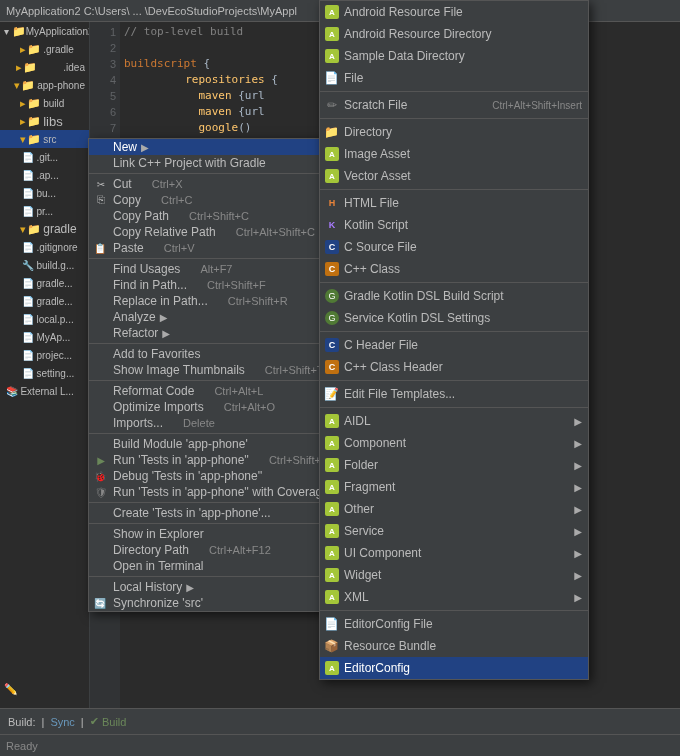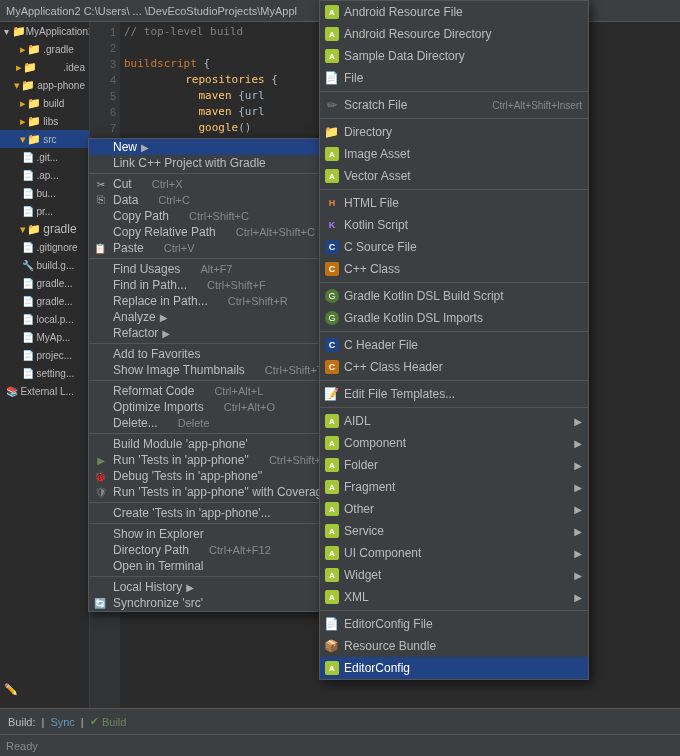--- a/index.html
+++ b/index.html
@@ -333,21 +333,21 @@
   <div class="tree-item">
     <span style="display:inline-block;width:16px"></span>
     <span style="color:#daa520;">▸</span>
     <span style="color:#daa520;margin:0 2px;">📁</span>
     <span style="font-size:10px;">build</span>
   </div>
   <div class="tree-item">
     <span style="display:inline-block;width:16px"></span>
     <span style="color:#daa520;">▸</span>
     <span style="color:#daa520;margin:0 2px;">📁</span>
-    <span style="font-size:10px;">libs</span>
+    <span style="font-size:13px;">libs</span>
   </div>
   <div class="tree-item selected">
     <span style="display:inline-block;width:16px"></span>
     <span style="color:#daa520;">▾</span>
     <span style="color:#daa520;margin:0 2px;">📁</span>
     <span style="font-size:10px;">src</span>
   </div>
   <div class="tree-item" style="font-size:10px;">
     <span style="display:inline-block;width:16px"></span>
     <span style="margin:0 2px;color:#606366;">📄</span>
@@ -456,21 +456,21 @@
     <span>Link C++ Project with Gradle</span>
   </div>
   <div class="menu-separator"></div>
   <div class="menu-item">
     <span class="item-icon">✂</span>
     <span>Cut</span>
     <span class="shortcut">Ctrl+X</span>
   </div>
   <div class="menu-item">
     <span class="item-icon">⎘</span>
-    <span>Data</span>
+    <span>Copy</span>
     <span class="shortcut">Ctrl+C</span>
   </div>
   <div class="menu-item">
     <span>Copy Path</span>
     <span class="shortcut">Ctrl+Shift+C</span>
   </div>
   <div class="menu-item">
     <span>Copy Relative Path</span>
     <span class="shortcut">Ctrl+Alt+Shift+C</span>
   </div>
@@ -511,21 +511,21 @@
   <div class="menu-separator"></div>
   <div class="menu-item">
     <span>Reformat Code</span>
     <span class="shortcut">Ctrl+Alt+L</span>
   </div>
   <div class="menu-item">
     <span>Optimize Imports</span>
     <span class="shortcut">Ctrl+Alt+O</span>
   </div>
   <div class="menu-item">
-    <span>Delete...</span>
+    <span>Imports...</span>
     <span class="shortcut">Delete</span>
   </div>
   <div class="menu-separator"></div>
   <div class="menu-item">
     <span>Build Module 'app-phone'</span>
   </div>
   <div class="menu-item">
     <span class="item-icon" style="color:#6a8759;">▶</span>
     <span>Run 'Tests in 'app-phone''</span>
     <span class="shortcut">Ctrl+Shift+F10</span>
@@ -636,21 +636,21 @@
   <div class="submenu-item">
     <span class="item-icon">
       <span class="badge-green-circle">G</span>
     </span>
     <span>Gradle Kotlin DSL Build Script</span>
   </div>
   <div class="submenu-item">
     <span class="item-icon">
       <span class="badge-green-circle">G</span>
     </span>
-    <span>Gradle Kotlin DSL Imports</span>
+    <span>Service Kotlin DSL Settings</span>
   </div>
   <div class="submenu-separator"></div>
   <div class="submenu-item">
     <span class="item-icon">
       <span class="badge-c-blue">C</span>
     </span>
     <span>C Header File</span>
   </div>
   <div class="submenu-item">
     <span class="item-icon">

